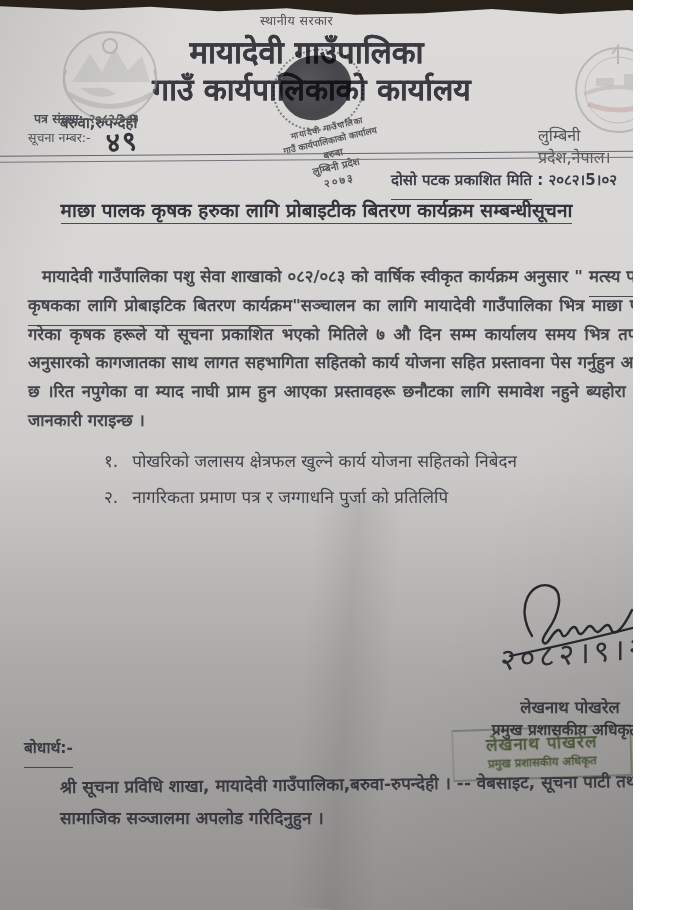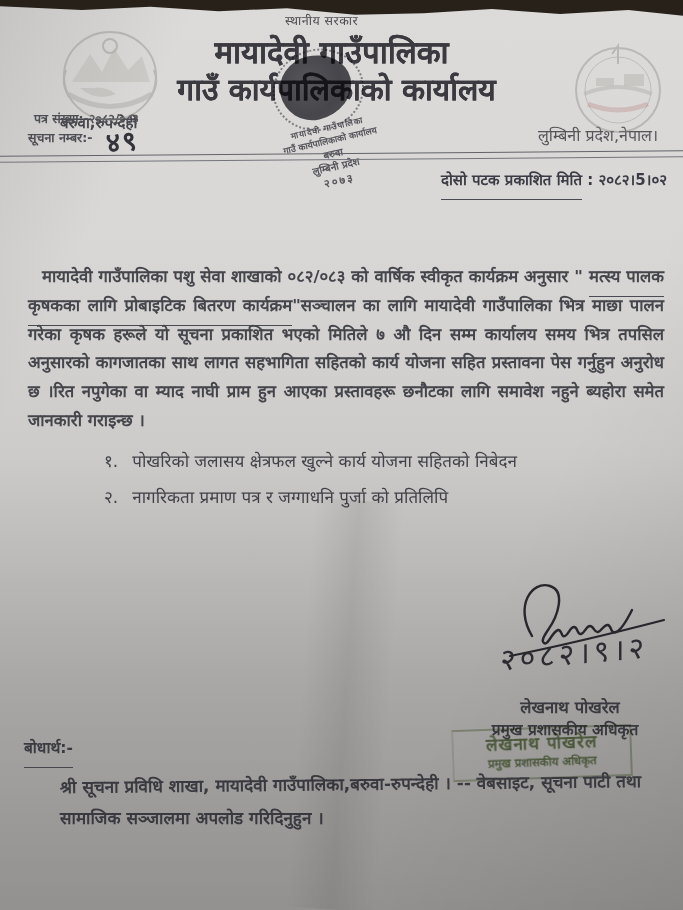--- a/index.html
+++ b/index.html
@@ -1,17 +1,17 @@
 <!DOCTYPE html>
 <html><head>
 <meta charset="utf-8">
 <style>
   html,body{margin:0;padding:0;}
   .scene{
-    position:relative;width:683px;height:910px;overflow:hidden;
+    position:relative;width:633px;height:910px;overflow:hidden;
     background:#241d17;
     font-family:"DejaVu Sans","Liberation Sans",sans-serif;
   }
   .paper{
     position:absolute;inset:0;
     background:
       linear-gradient(115deg, rgba(0,0,0,.10) 0%, rgba(0,0,0,0) 18%, rgba(0,0,0,0) 70%, rgba(0,0,0,.08) 100%),
       linear-gradient(180deg,#dcdbd9 0%,#d8d7d5 28%,#cbcac8 52%,#b7b6b4 74%,#a7a6a4 100%);
   }
   .top-tear{
@@ -24,21 +24,21 @@
     background:linear-gradient(90deg,rgba(0,0,0,0),rgba(0,0,0,.08),rgba(0,0,0,0));transform:rotate(4deg);}
   .abs{position:absolute;}
   .u{border-bottom:1.5px solid #4a4a52;padding-bottom:10px;}
   .center{left:0;right:0;text-align:center;}
 
   .top-label{top:12px;font-size:12.5px;letter-spacing:.5px;color:#4b4b50;left:-40px;right:0;text-align:center;}
   .muni{top:30px;font-size:31px;font-weight:700;color:#3a3a40;left:-20px;right:0;text-align:center;text-shadow:0 0 .6px #3a3a40;}
   .office{top:68px;font-size:30px;font-weight:700;color:#3a3a40;left:-10px;right:0;text-align:center;text-shadow:0 0 .6px #3a3a40;}
   .address{top:112px;left:60px;right:0;text-align:left;font-size:15px;font-weight:600;color:#47474d;}
   .letter-no{top:110px;left:34px;font-size:12.5px;color:#4e4e55;font-weight:600;}
-  .notice-no{top:129px;left:28px;font-size:12.5px;color:#4e4e55;font-weight:700;}
+  .notice-no{top:129px;left:28px;font-size:12.5px;color:#4e4e55;font-weight:400;}
   .notice-val{top:122px;left:106px;font-size:27px;color:#33333a;transform:rotate(-6deg);font-weight:600;letter-spacing:2px;}
   .province{top:124px;left:538px;font-size:16px;color:#55555a;}
 
   .emblem{opacity:.45;filter:blur(.4px);}
   .rule1{top:153px;left:-4px;width:692px;border-top:1.6px solid #63636a;transform:rotate(-.45deg);}
   .rule2{top:159px;left:-4px;width:692px;border-top:1.3px solid #74747c;transform:rotate(-.45deg);}
 
   .pubdate{top:169px;right:16px;font-size:15px;font-weight:600;color:#3c3c46;}
   .title-line{top:197px;font-size:19px;font-weight:700;color:#34343c;}
   .title-line .u{border-bottom-width:1.7px;padding-bottom:2px;}
@@ -122,20 +122,23 @@
       <div class="stamp-line sl5">२०७३</div>
     </div>
 
     <div class="abs rule1"></div>
     <div class="abs rule2"></div>
 
     <div class="abs pubdate">
       <span class="u">दोसो पटक प्रकाशित मिति</span><span> : २०८२।5।०२</span>
     </div>
 
+    <div class="abs center title-line">
+      <span class="u">माछा पालक कृषक हरुका लागि प्रोबाइटीक बितरण कार्यक्रम  सम्बन्धीसूचना</span>
+    </div>
 
     <div class="abs para">
       <span>मायादेवी गाउँपालिका पशु सेवा शाखाको ०८२/०८३ को वार्षिक स्वीकृत कार्यक्रम अनुसार " </span><span class="u">मत्स्य पालक कृषकका लागि प्रोबाइटिक बितरण कार्यक्रम</span><span>"सञ्चालन का लागि मायादेवी गाउँपालिका भित्र माछा पालन गरेका  कृषक हरूले यो सूचना प्रकाशित भएको मितिले ७ औ दिन सम्म कार्यालय समय  भित्र तपसिल अनुसारको कागजातका साथ लागत सहभागिता सहितको कार्य योजना सहित प्रस्तावना पेस गर्नुहुन अनुरोध छ ।रित नपुगेका वा म्याद नाघी प्राम हुन आएका प्रस्तावहरू छनौटका लागि समावेश नहुने ब्यहोरा समेत जानकारी गराइन्छ ।</span>
     </div>
 
     <div class="abs doc-item doc-item-1">
       <span>१.</span>
       <span>पोखरिको जलासय क्षेत्रफल खुल्ने कार्य योजना सहितको निबेदन</span>
     </div>
     <div class="abs doc-item doc-item-2">

